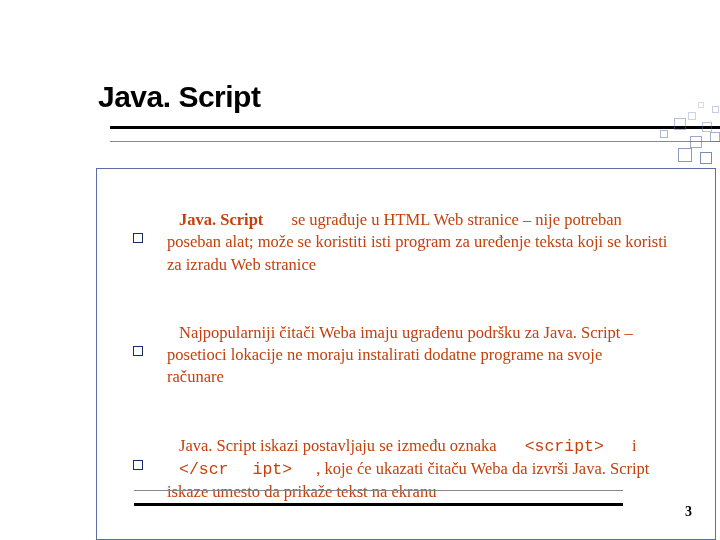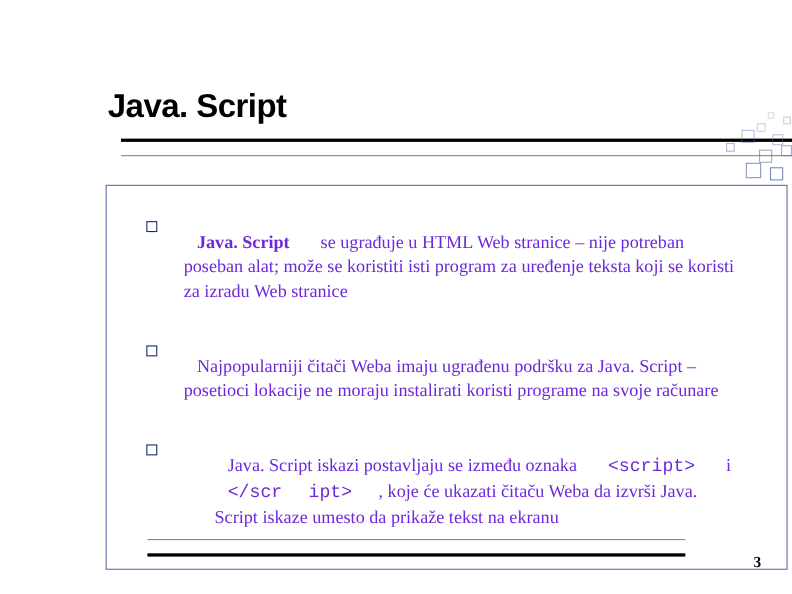--- a/index.html
+++ b/index.html
@@ -40,27 +40,27 @@
     height: 1px;
     background: #888;
   }
   .content-box {
     margin: 26px 40px 0 60px;
     border: 1px solid #5b6ea8;
     padding: 16px 20px 24px 12px;
   }
   .bullet-item {
     display: flex;
-    align-items: flex-start;
+    align-items: center;
     margin-bottom: 22px;
     font-size: 16.5px;
     line-height: 1.35;
-    color: #6d28d9;
+    color: #c2410c;
   }
-  .bullet-item:last-child { margin-bottom: 0; gap: 28px; }
+  .bullet-item:last-child { margin-bottom: 0; }
   .bullet-icon {
     flex: 0 0 auto;
     width: 10px;
     height: 10px;
     border: 1.5px solid #1a2a6b;
     margin-top: 4px;
     margin-right: 12px;
     background: #fff;
   }
   .bullet-text { flex: 1; }
@@ -146,21 +146,21 @@
     <div class="bullet-item">
       <div class="bullet-icon"></div>
       <div class="bullet-text">
         <b>Java. Script</b><span> se ugrađuje u HTML Web stranice – nije potreban poseban alat; može se koristiti isti program za uređenje teksta koji se koristi za izradu Web stranice</span>
       </div>
     </div>
 
     <div class="bullet-item">
       <div class="bullet-icon"></div>
       <div class="bullet-text">
-        <span>Najpopularniji čitači Weba imaju ugrađenu podršku za Java. Script – posetioci lokacije ne moraju instalirati koristi programe na svoje računare</span>
+        <span>Najpopularniji čitači Weba imaju ugrađenu podršku za Java. Script – posetioci lokacije ne moraju instalirati dodatne programe na svoje računare</span>
       </div>
     </div>
 
     <div class="bullet-item">
       <div class="bullet-icon"></div>
       <div class="bullet-text">
         <span>Java. Script iskazi postavljaju se između oznaka </span><span class="mono">&lt;script&gt;</span><span> i </span><span class="mono">&lt;/scr</span><span class="mono">ipt&gt;</span><span>, koje će ukazati čitaču Weba da izvrši Java. Script iskaze umesto da prikaže tekst na ekranu</span>
       </div>
     </div>
 

